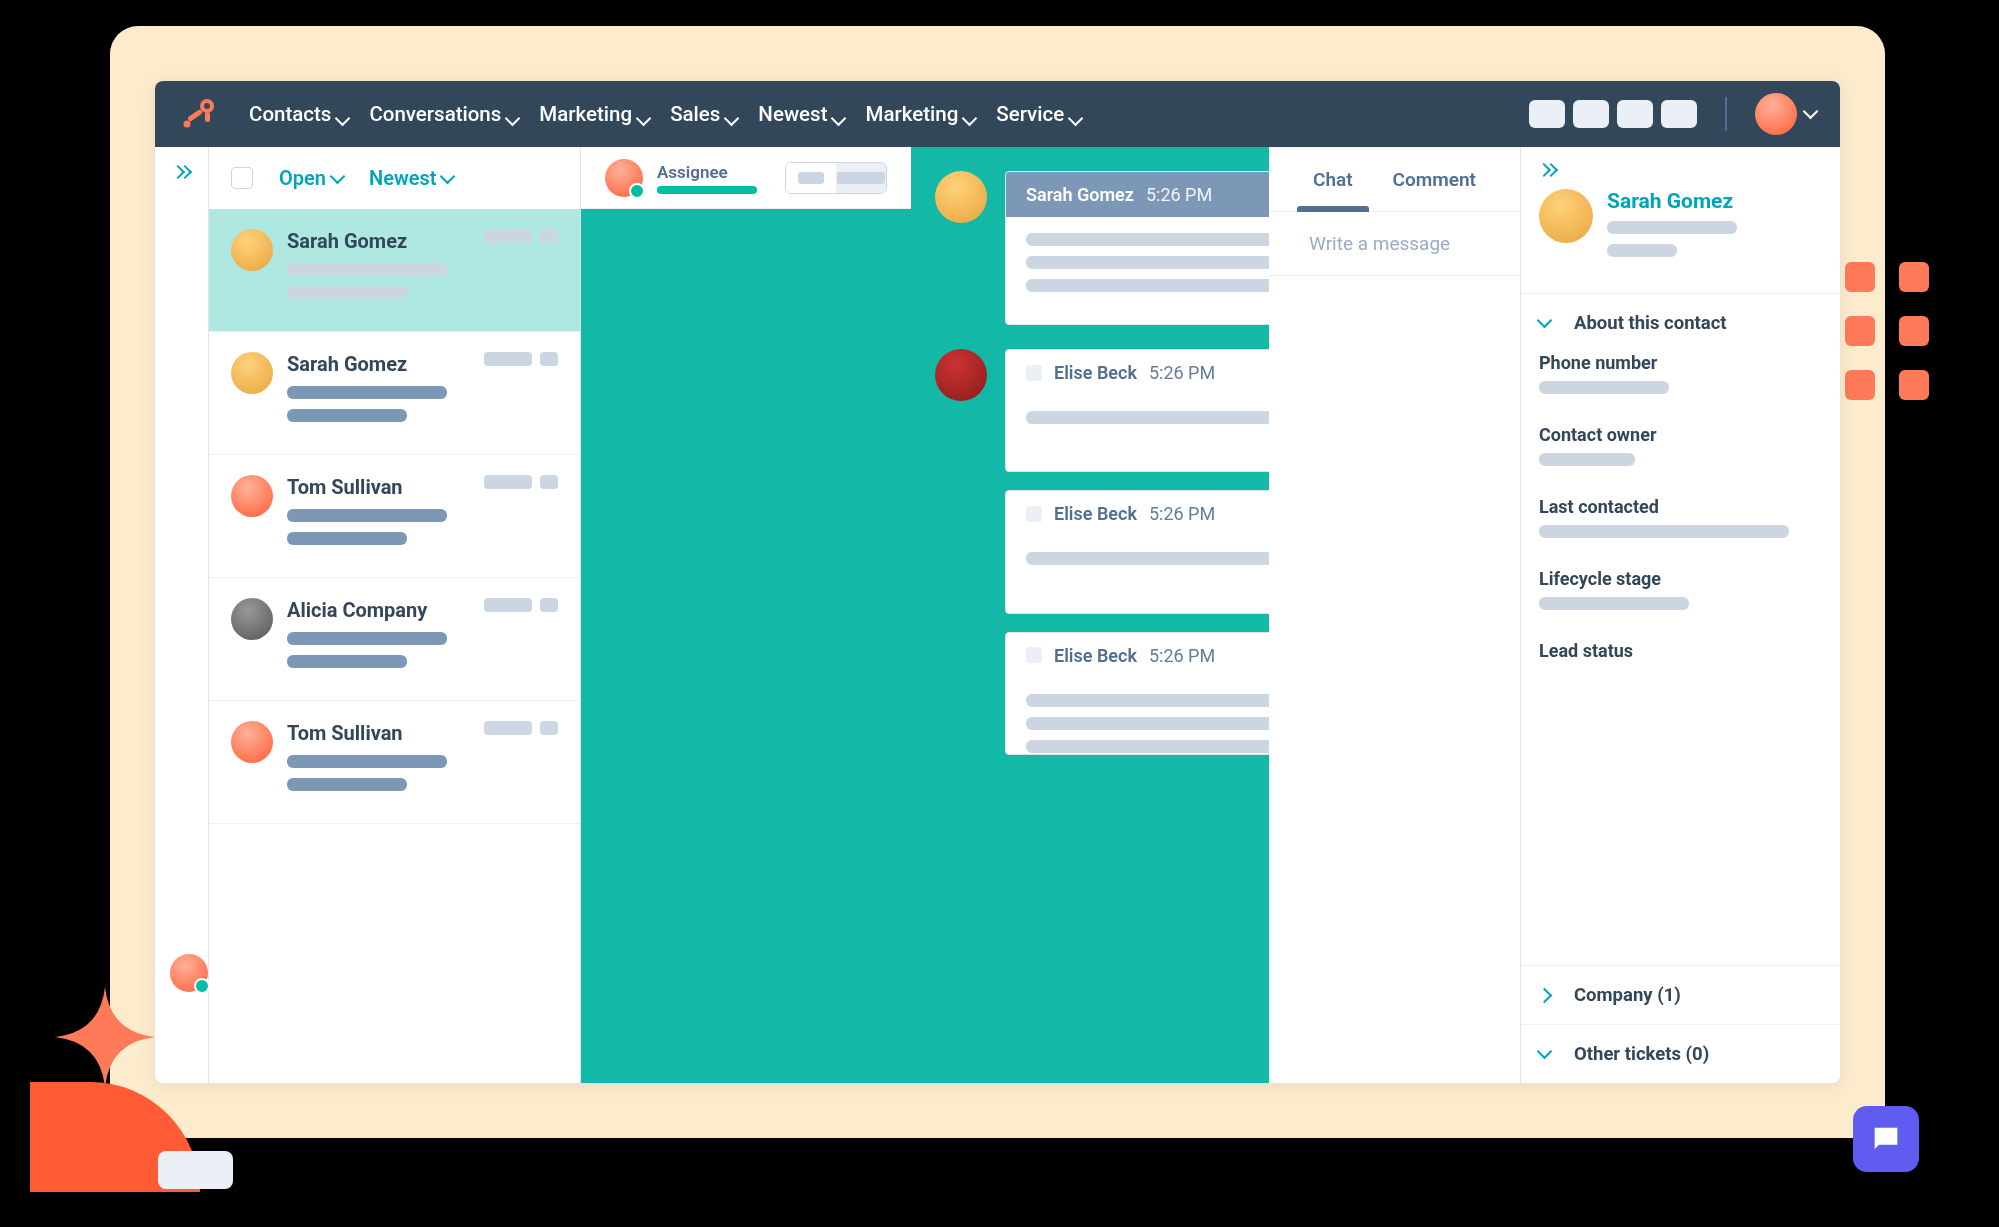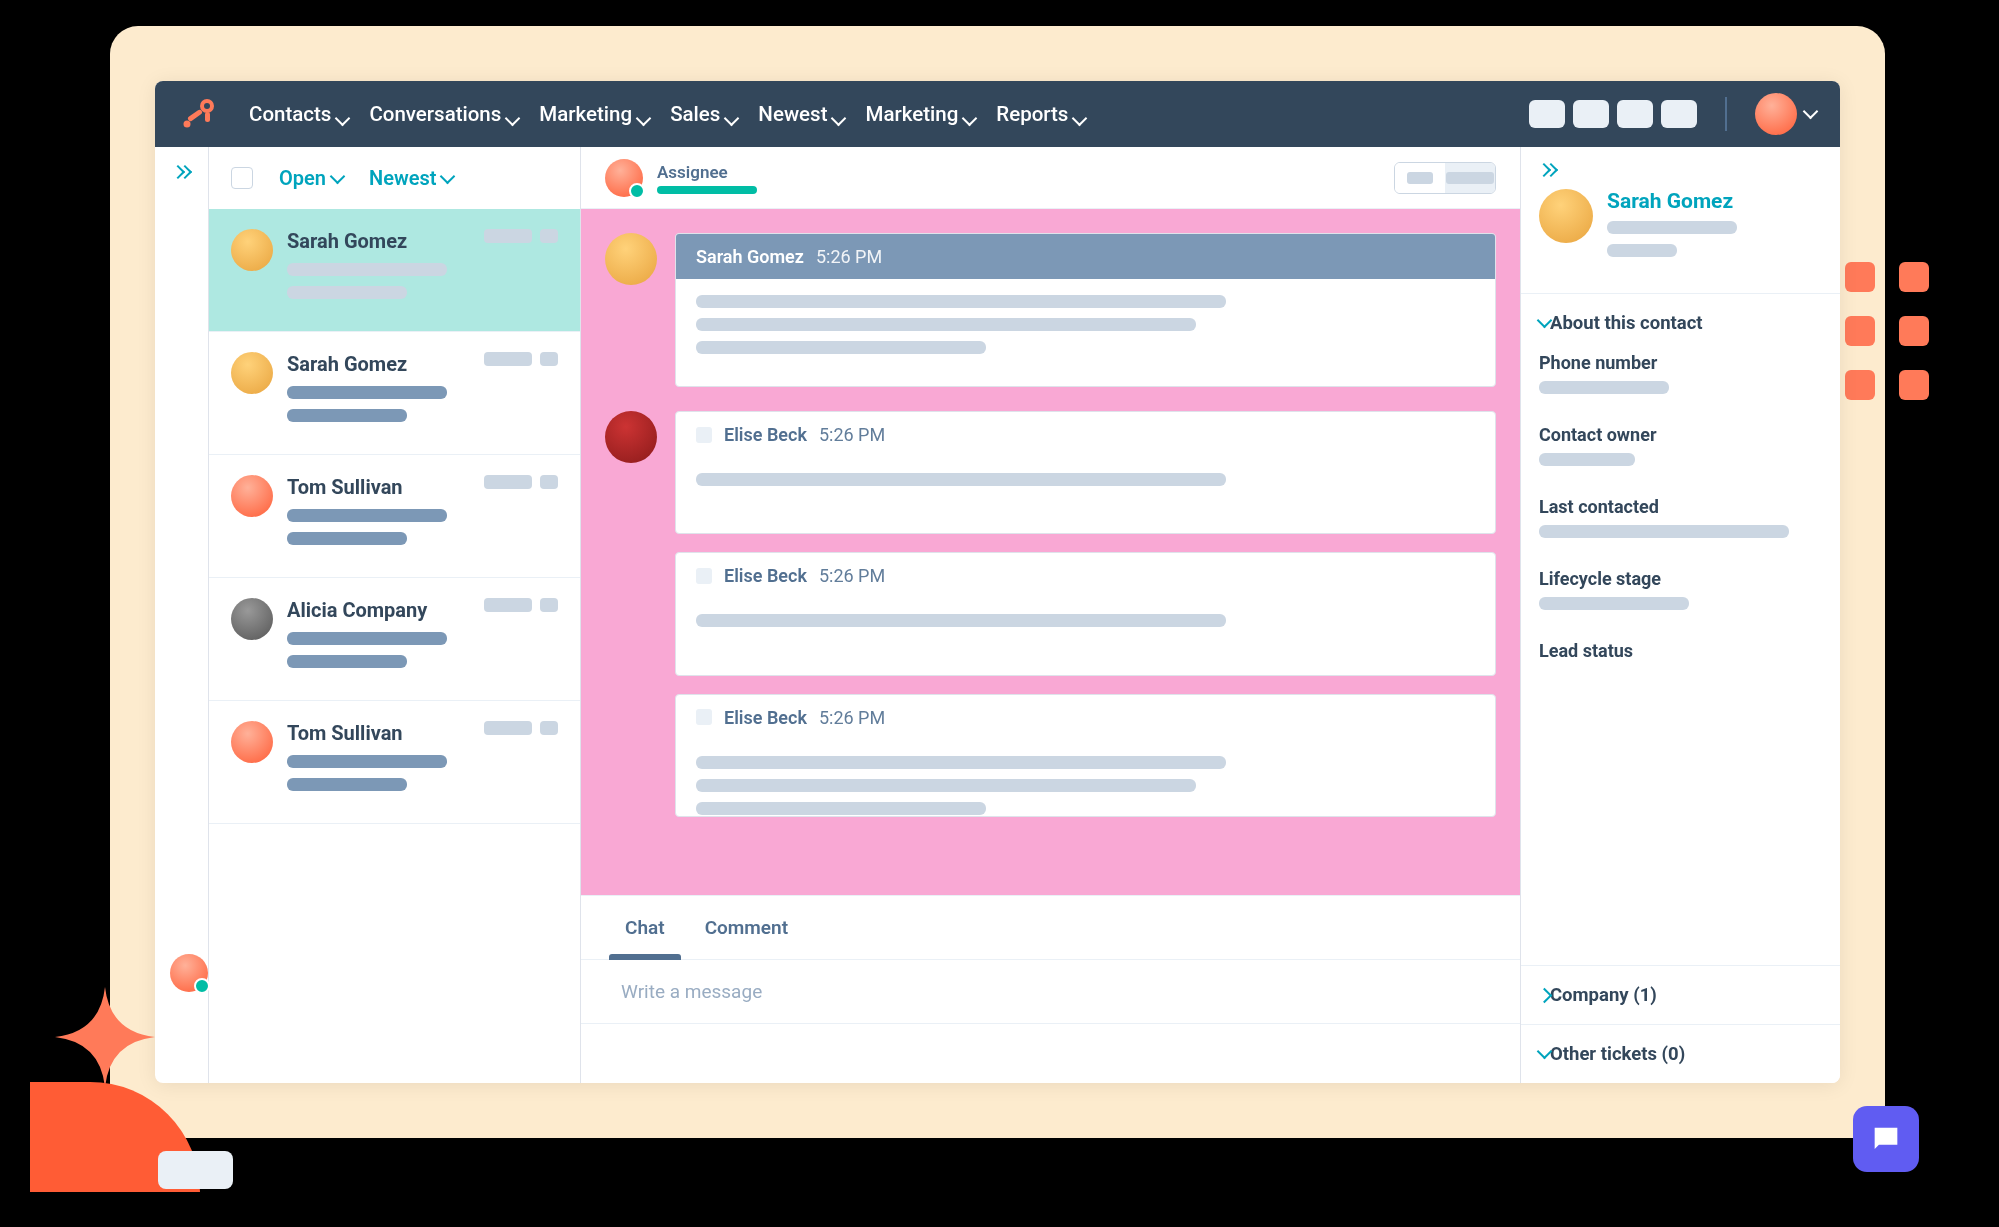--- a/index.html
+++ b/index.html
@@ -57,21 +57,21 @@
 .convo-item.active { background: #aee8e1; }
 .avatar { width: 42px; height: 42px; border-radius: 50%; flex-shrink: 0; }
 .convo-body { flex: 1; min-width: 0; }
 .convo-name { font-weight: 700; color: #33475b; font-size: 20px; margin-bottom: 10px; }
 .skel { background: #cbd6e2; border-radius: 6px; height: 13px; margin-bottom: 10px; }
 .skel.dark { background: #7c98b6; }
 .convo-meta { position: absolute; top: 20px; right: 22px; display: flex; gap: 8px; }
 .meta-pill { height: 14px; background: #cbd6e2; border-radius: 4px; }
 
 
-.thread-col { flex: 1; display: flex; flex-direction: column; background: #f9a8d4; min-width: 0; }
+.thread-col { flex: 1; display: flex; flex-direction: row; background: #14b8a6; min-width: 0; }
 .thread-header { height: 62px; background: #fff; border-bottom: 1px solid #eaf0f6; display: flex; align-items: center; padding: 0 24px; gap: 14px; }
 .th-avatar { width: 38px; height: 38px; border-radius: 50%; background: #d44326; position: relative; }
 .th-avatar::after { content: ''; position: absolute; right: -2px; bottom: -2px; width: 12px; height: 12px; background: #00bda5; border: 2px solid #fff; border-radius: 50%; }
 .th-ass { display: flex; flex-direction: column; gap: 4px; }
 .th-ass-label { font-size: 17px; color: #516f90; font-weight: 600; }
 .th-ass-bar { width: 100px; height: 8px; background: #00bda5; border-radius: 4px; }
 .th-spacer { flex: 1; }
 .th-toggle { display: flex; border: 1px solid #cbd6e2; border-radius: 6px; overflow: hidden; }
 .th-toggle-opt { width: 50px; height: 30px; background: #fff; }
 .th-toggle-opt.off { background: #eaf0f6; }
@@ -98,21 +98,21 @@
 .comp-input { padding: 20px 40px; color: #99acc2; font-size: 19px; }
 .comp-bottom { height: 60px; border-top: 1px solid #eaf0f6; }
 
 
 .right-col { width: 320px; border-left: 1px solid #dfe3eb; background: #fff; display: flex; flex-direction: column; }
 .right-toggle { padding: 14px 18px 0; color: #00a4bd; }
 .contact-head { padding: 10px 18px 26px; display: flex; gap: 14px; align-items: flex-start; }
 .contact-avatar { width: 54px; height: 54px; border-radius: 50%; background: #d44326; }
 .contact-name { color: #00a4bd; font-weight: 700; font-size: 21px; margin-bottom: 8px; }
 .accordion { border-top: 1px solid #eaf0f6; padding: 18px 18px; }
-.acc-head { display: flex; align-items: center; gap: 0; font-weight: 700; font-size: 18.5px; color: #33475b; cursor: pointer; }
+.acc-head { display: flex; align-items: center; gap: 24px; font-weight: 700; font-size: 18.5px; color: #33475b; cursor: pointer; }
 .acc-head .chev { color: #00a4bd; }
 .field { padding: 0 18px 20px; }
 .field-label { font-weight: 700; font-size: 18px; color: #33475b; margin-bottom: 8px; }
 
 .chev-down::before { content: ''; display: inline-block; width: 9px; height: 9px; border-right: 2px solid currentColor; border-bottom: 2px solid currentColor; transform: rotate(45deg); margin-bottom: 3px; }
 .chev-right::before { content: ''; display: inline-block; width: 9px; height: 9px; border-right: 2px solid currentColor; border-bottom: 2px solid currentColor; transform: rotate(-45deg); }
 .chev-dbl-right { position: relative; width: 18px; height: 18px; }
 .chev-dbl-right::before, .chev-dbl-right::after { content: ''; position: absolute; width: 8px; height: 8px; border-right: 2.5px solid currentColor; border-bottom: 2.5px solid currentColor; transform: rotate(-45deg); top: 4px; }
 .chev-dbl-right::before { left: 0; }
 .chev-dbl-right::after { left: 7px; }
@@ -172,21 +172,21 @@
           </div>
         <div class="nav-item">
             <span>Newest</span>
             <span class="chev chev-down"></span>
           </div>
         <div class="nav-item">
             <span>Marketing</span>
             <span class="chev chev-down"></span>
           </div>
         <div class="nav-item">
-            <span>Reports</span>
+            <span>Service</span>
             <span class="chev chev-down"></span>
           </div>
       </div>
       <div class="nav-spacer"></div>
       <div class="nav-pills">
         <div class="nav-pill"></div>
         <div class="nav-pill"></div>
         <div class="nav-pill"></div>
         <div class="nav-pill"></div>
       </div>

